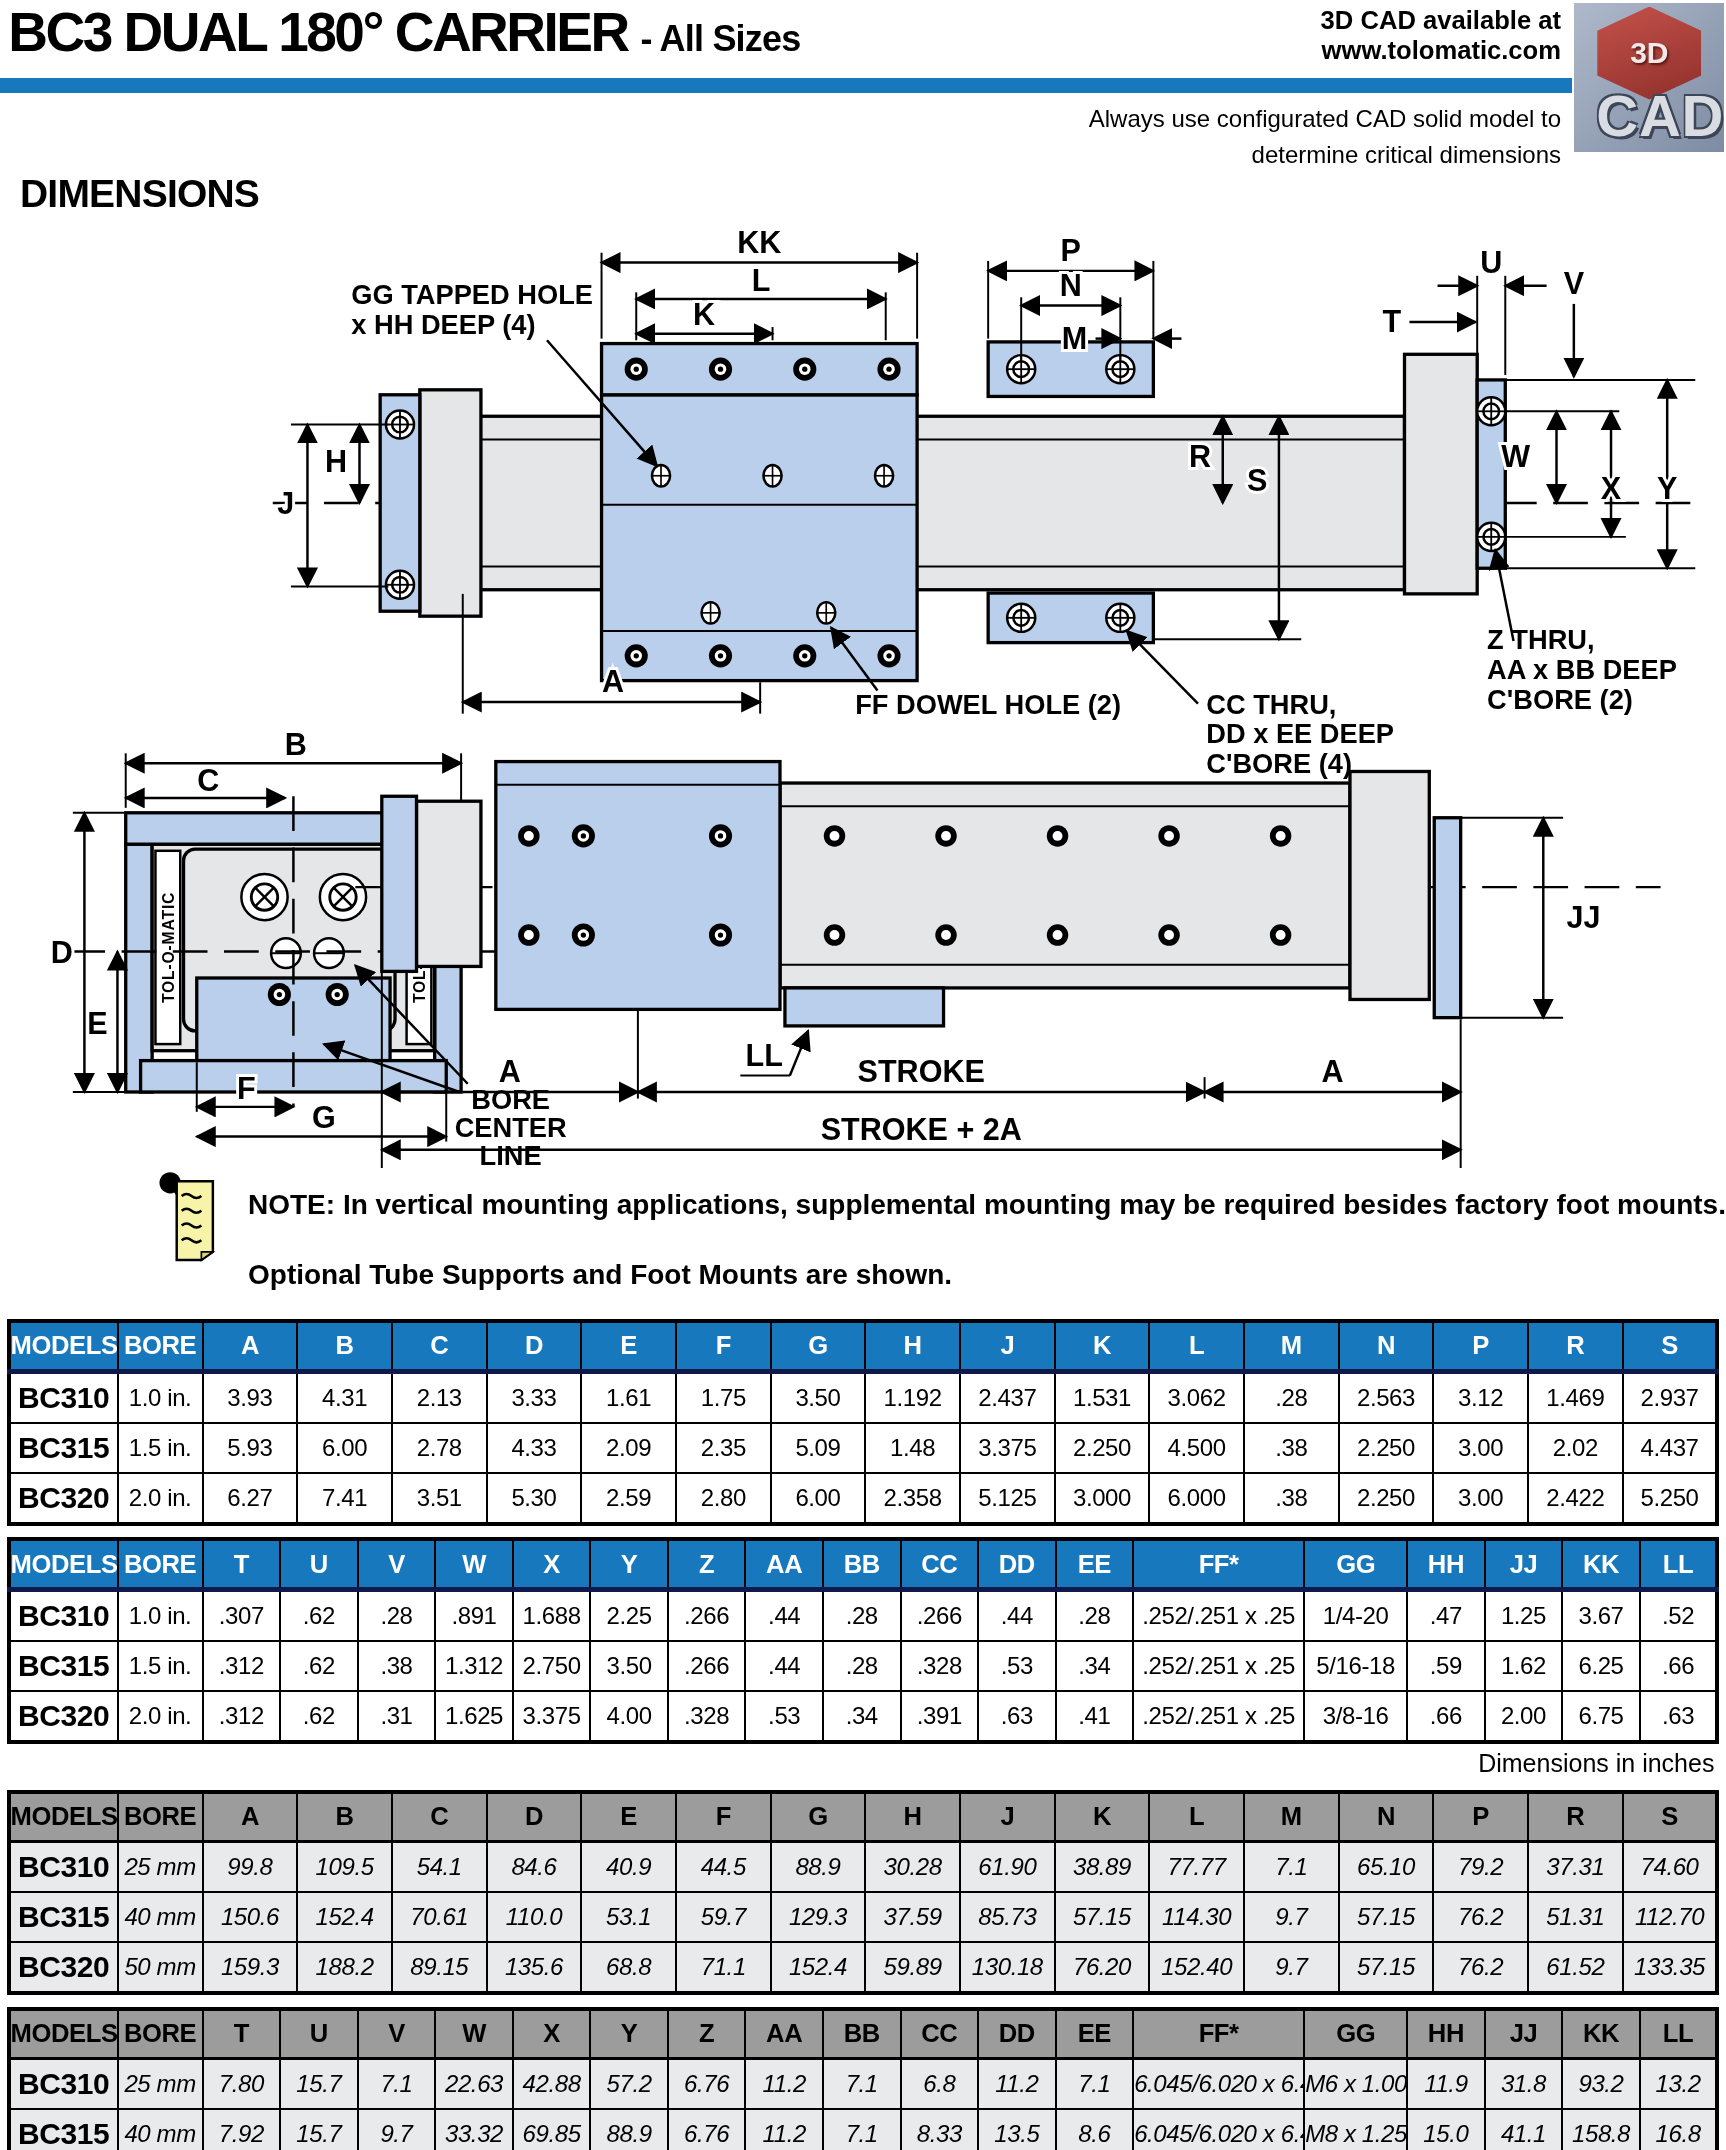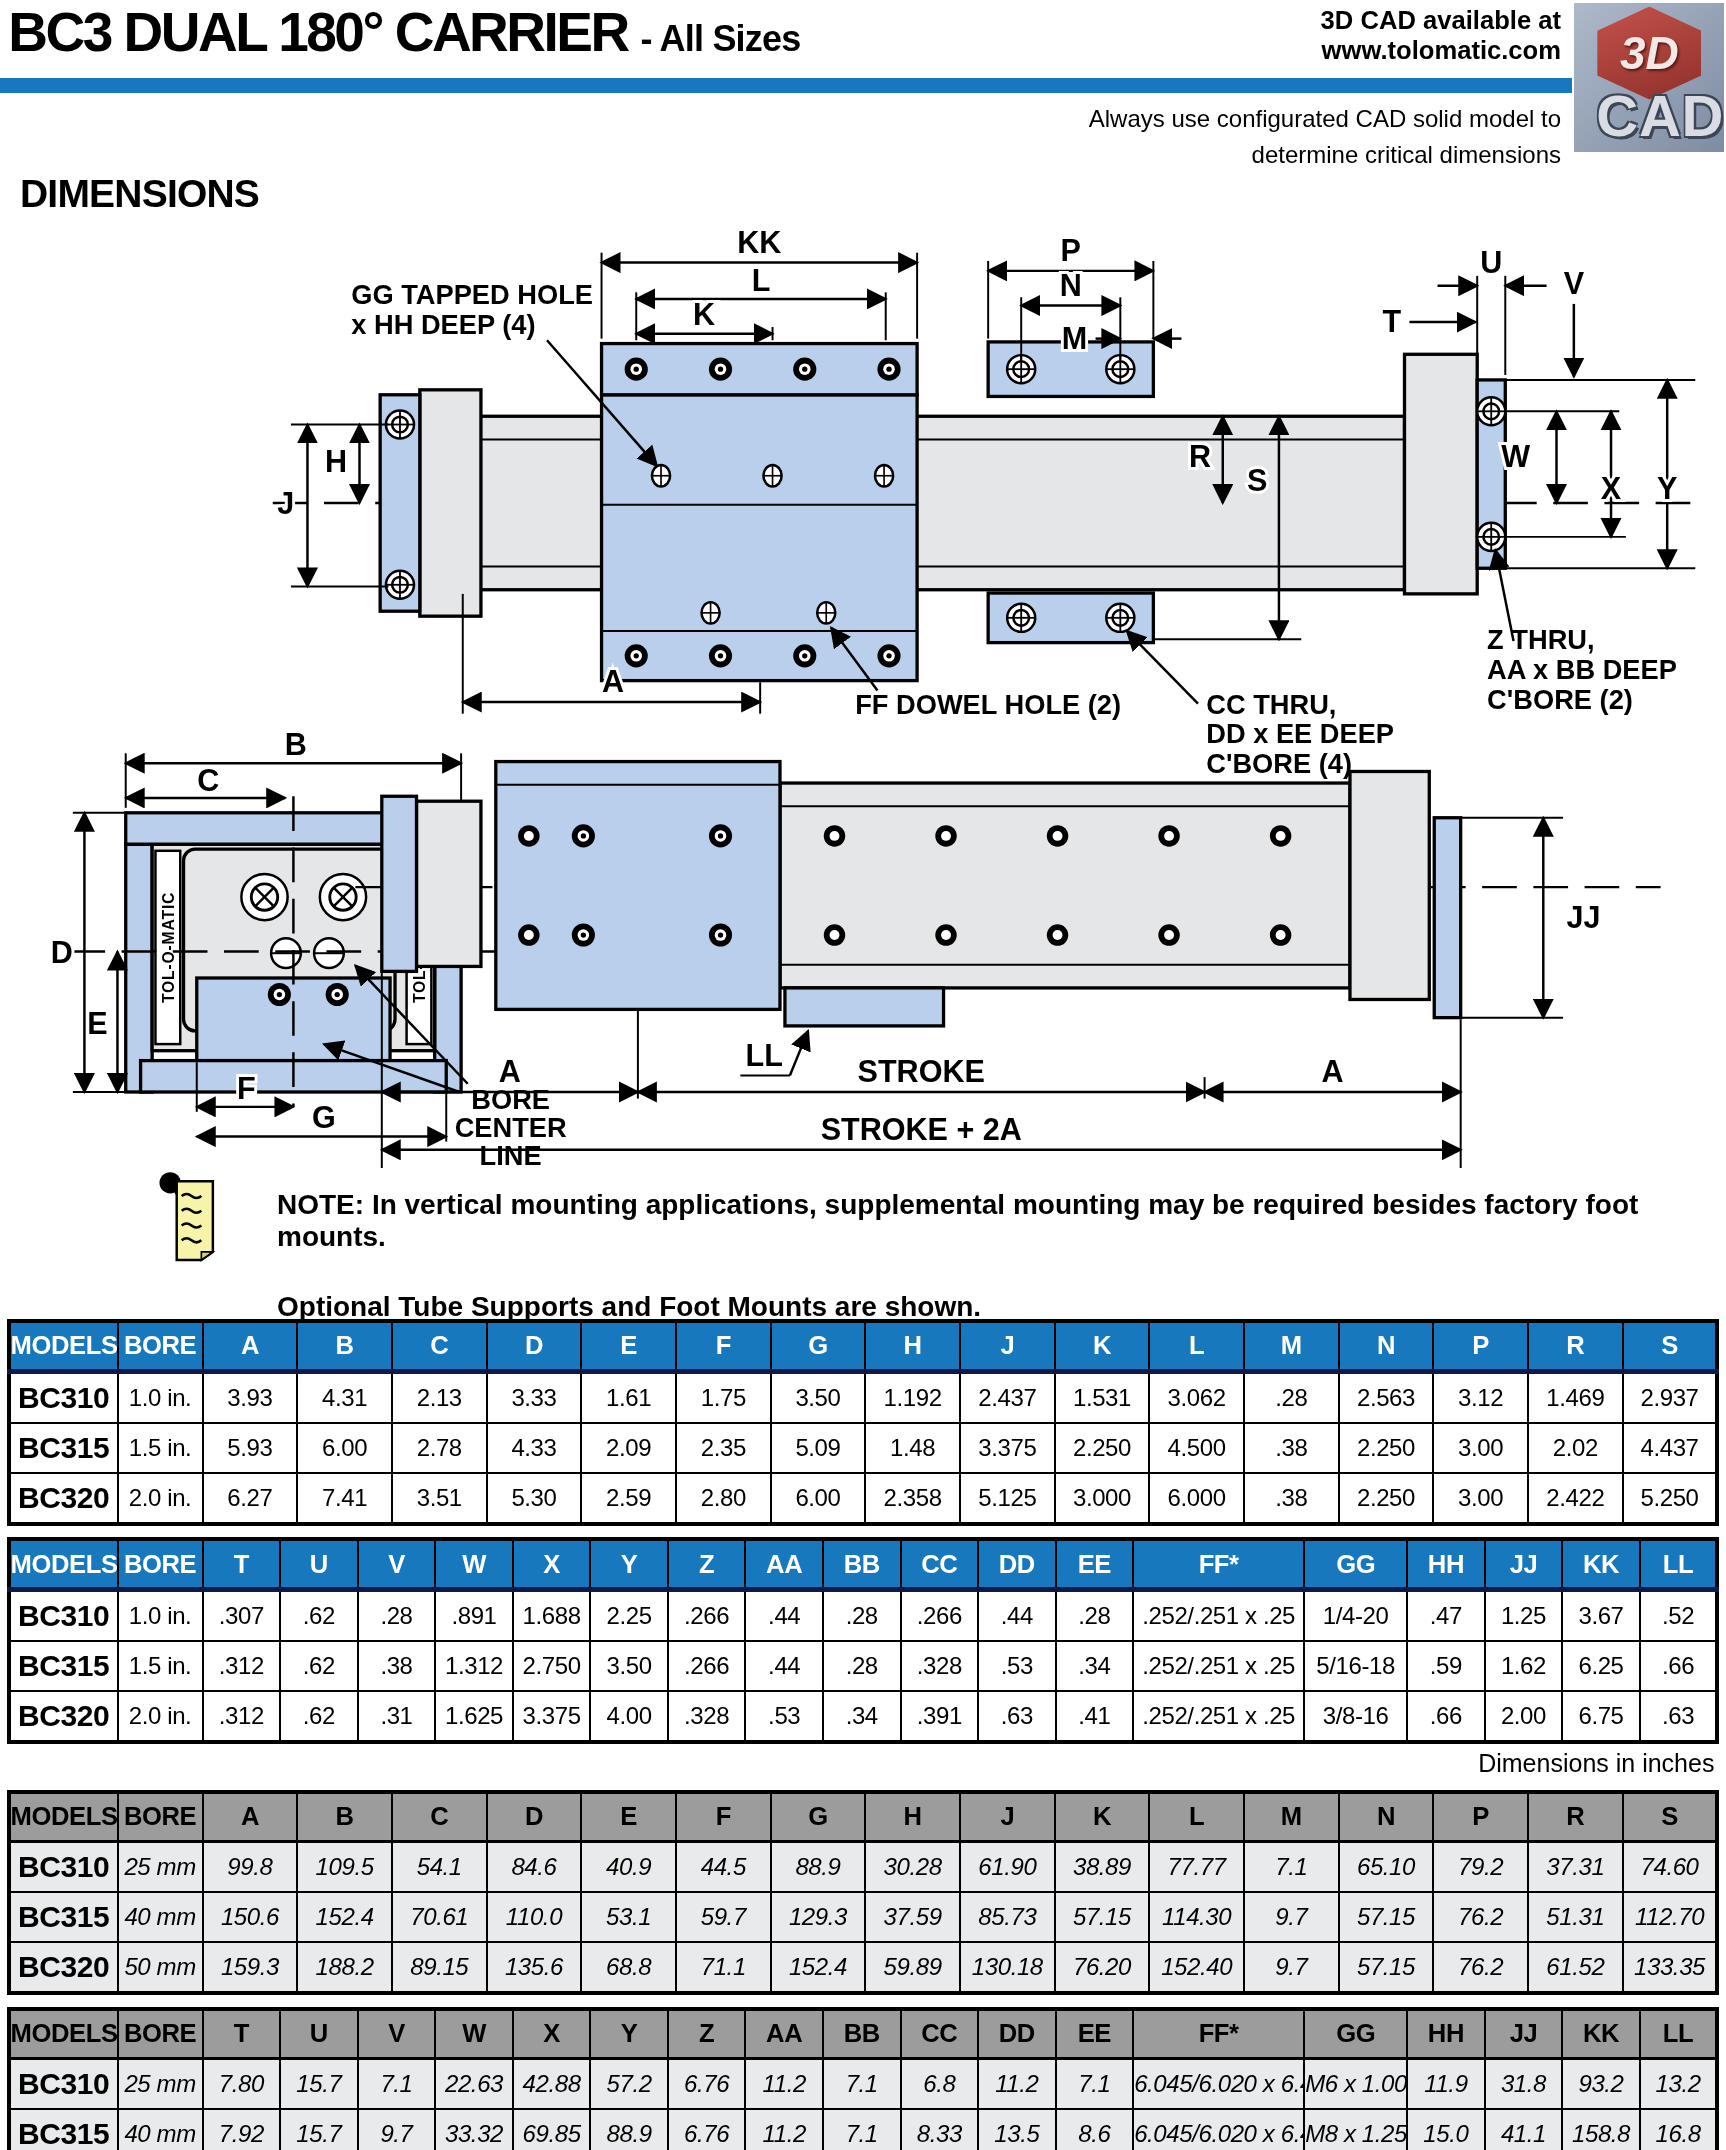--- a/index.html
+++ b/index.html
@@ -8,21 +8,21 @@
 
   
   header{position:relative;height:159px;}
   .title{position:absolute;left:8.3px;top:0px;font-weight:bold;font-size:55px;letter-spacing:-2.5px;white-space:nowrap;}
   .title .sub{font-size:36px;letter-spacing:-0.8px;}
   .cad-avail{position:absolute;right:165px;top:5px;text-align:right;font-weight:bold;font-size:25.6px;line-height:30px;}
   .blue-bar{position:absolute;left:0;top:78px;width:1572px;height:15px;background:#1878BE;}
   .cad-warning{position:absolute;right:165px;top:101px;width:512px;text-align:right;font-size:24px;line-height:36px;}
   .cad-logo{position:absolute;right:1.7px;top:3.3px;width:150px;height:149px;background:linear-gradient(135deg,#aeb9ca,#7e8ca3);overflow:hidden;}
   .prism{position:absolute;left:23px;top:3.3px;width:104px;height:93px;background:linear-gradient(160deg,#c4524b,#8f2f2a);clip-path:polygon(50% 0,100% 26%,100% 74%,50% 100%,0 74%,0 26%);display:flex;align-items:center;justify-content:center;}
-  .prism span{color:#f2e9e7;font-weight:bold;font-style:italic;font-size:46px;text-shadow:1.7px 1.7px 2.5px #5a1815;}
+  .prism span{color:#f2e9e7;font-weight:bold;font-size:30px;text-shadow:1.7px 1.7px 2.5px #5a1815;}
   .cad-word{position:absolute;left:0;right:0;top:79px;text-align:right;font-weight:bold;font-size:58px;letter-spacing:0.8px;color:#d9dde3;text-shadow:2.5px 2.5px 0 #3c4656,-1.7px -1.7px 0 #3c4656,1.7px -1.7px 0 #3c4656,-1.7px 1.7px 0 #3c4656;}
 
   h2{margin:13.2px 0 0 20px;font-size:39px;letter-spacing:-0.8px;}
 
   
   .diagram{display:block;margin-top:1.7px;}
   .fb{fill:#b9cfec;stroke:#000;stroke-width:4;}
   .fg{fill:#e5e6e8;stroke:#000;stroke-width:4;}
   .fw{fill:#fff;stroke:#000;stroke-width:3;}
   .dim{stroke:#000;stroke-width:3;fill:none;}
@@ -338,21 +338,21 @@
   <div class="note-row">
     <div class="note-icon">
       <svg width="69" height="91" viewBox="0 0 84 110">
         <circle cx="16" cy="14" r="13" fill="#000"></circle>
         <path d="M20 20 L30 34" stroke="#000" stroke-width="5"></path>
         <path d="M24 12 h44 v86 l-14 10 h-30 z" fill="#f7f3a8" stroke="#000" stroke-width="3"></path>
         <path d="M68 98 l-14 10 v-10 z" fill="#d9d270" stroke="#000" stroke-width="2"></path>
         <path d="M30 30 q6 -5 12 0 q6 5 12 0 M30 48 q6 -5 12 0 q6 5 12 0 M30 66 q6 -5 12 0 q6 5 12 0 M30 84 q6 -5 12 0 q6 5 12 0" fill="none" stroke="#000" stroke-width="3"></path>
       </svg>
     </div>
-    <div class="note-text" style="margin-left:120px">
+    <div class="note-text" style="margin-left:91px">
       <p class="l1">NOTE: In vertical mounting applications, supplemental mounting may be required besides factory foot mounts.</p>
       <p class="l2">Optional Tube Supports and Foot Mounts are shown.</p>
     </div>
   </div>
 
   <div class="tables">
     <table class="dim-table blue t0">
         <thead>
           <tr>
             <th>MODELS</th>

